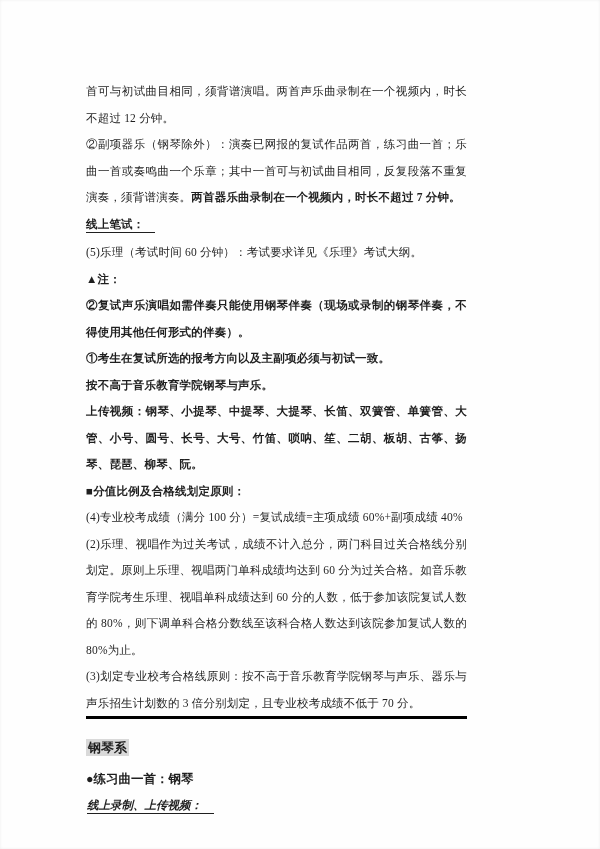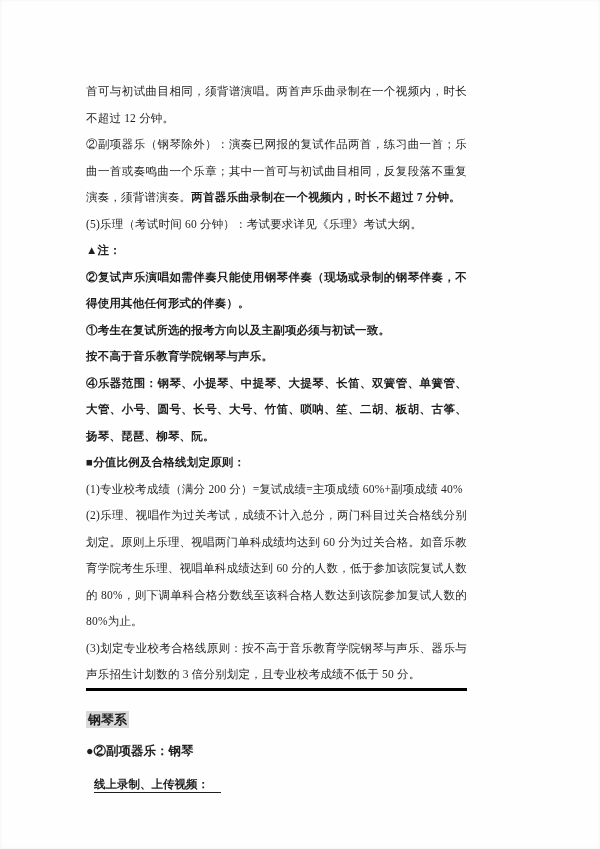--- a/index.html
+++ b/index.html
@@ -57,51 +57,52 @@
     margin: 10px 0 0 0;
     font-size: 12.5px;
     line-height: 20px;
     font-weight: bold;
   }
   .video-heading-wrap {
     margin: 8px 0 0 0;
     font-size: 11.5px;
     line-height: 16px;
   }
-  .video-heading-wrap .uheading { margin: 8px; padding-right: 12px; }
+  .video-heading-wrap .uheading { margin: 1px; padding-right: 12px; font-style: italic; }
 </style>
 </head>
 <body>
 
 <div class="page">
   <div class="content">
 
     <p class="para">首可与初试曲目相同，须背谱演唱。两首声乐曲录制在一个视频内，时长不超过 12 分钟。</p>
 
     <p class="para"><span>②副项器乐（钢琴除外）：演奏已网报的复试作品两首，练习曲一首；乐曲一首或奏鸣曲一个乐章；其中一首可与初试曲目相同，反复段落不重复演奏，须背谱演奏。</span><span class="bold">两首器乐曲录制在一个视频内，时长不超过 7 分钟。</span></p>
 
 
+    <p class="para"><span class="uheading">线上笔试：</span></p>
 
     <p class="para">(5)乐理（考试时间 60 分钟）：考试要求详见《乐理》考试大纲。</p>
 
     <p class="para bold"><span class="marker">▲</span><span>注：</span></p>
 
     <p class="para bold">②复试声乐演唱如需伴奏只能使用钢琴伴奏（现场或录制的钢琴伴奏，不得使用其他任何形式的伴奏）。</p>
     <p class="para bold">①考生在复试所选的报考方向以及主副项必须与初试一致。</p>
     <p class="para bold">按不高于音乐教育学院钢琴与声乐。</p>
-    <p class="para bold">④乐器范围：钢琴、小提琴、中提琴、大提琴、长笛、双簧管、单簧管、大管、小号、圆号、长号、大号、竹笛、唢呐、笙、二胡、板胡、古筝、扬琴、琵琶、柳琴、阮。</p>
+    <p class="para bold">上传视频：钢琴、小提琴、中提琴、大提琴、长笛、双簧管、单簧管、大管、小号、圆号、长号、大号、竹笛、唢呐、笙、二胡、板胡、古筝、扬琴、琵琶、柳琴、阮。</p>
 
     <p class="para bold"><span class="marker">■</span><span>分值比例及合格线划定原则：</span></p>
 
-    <p class="para">(1)专业校考成绩（满分 200 分）=复试成绩=主项成绩 60%+副项成绩 40%</p>
+    <p class="para">(4)专业校考成绩（满分 100 分）=复试成绩=主项成绩 60%+副项成绩 40%</p>
     <p class="para">(2)乐理、视唱作为过关考试，成绩不计入总分，两门科目过关合格线分别划定。原则上乐理、视唱两门单科成绩均达到 60 分为过关合格。如音乐教育学院考生乐理、视唱单科成绩达到 60 分的人数，低于参加该院复试人数的 80%，则下调单科合格分数线至该科合格人数达到该院参加复试人数的 80%为止。</p>
-    <p class="para">(3)划定专业校考合格线原则：按不高于音乐教育学院钢琴与声乐、器乐与声乐招生计划数的 3 倍分别划定，且专业校考成绩不低于 50 分。</p>
+    <p class="para">(3)划定专业校考合格线原则：按不高于音乐教育学院钢琴与声乐、器乐与声乐招生计划数的 3 倍分别划定，且专业校考成绩不低于 70 分。</p>
 
     <div class="rule"></div>
 
     <p class="dept-title"><span class="hl">钢琴系</span></p>
 
-    <p class="direction"><span>●</span><span>②副项器乐：钢琴</span></p>
+    <p class="direction"><span>●</span><span>练习曲一首：钢琴</span></p>
 
     <p class="video-heading-wrap"><span class="uheading">线上录制、上传视频：</span></p>
 
   </div>
 </div>
 
 </body></html>

